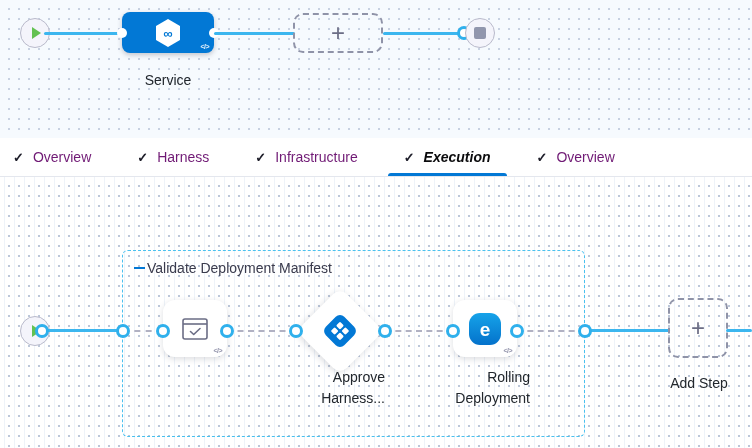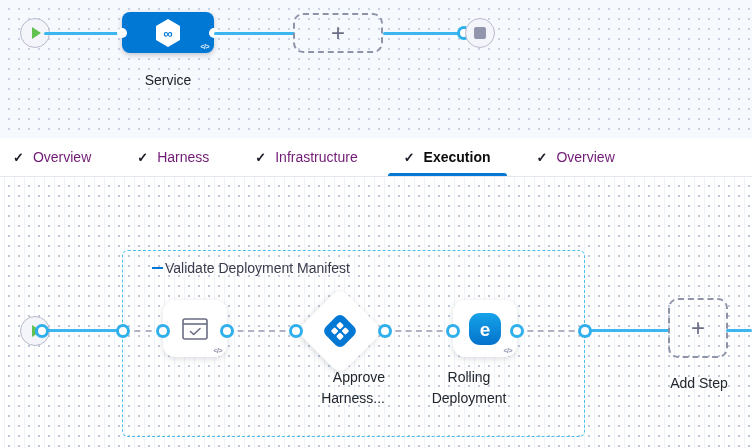--- a/index.html
+++ b/index.html
@@ -61,31 +61,31 @@
 
   
   .tab-bar {
     position:absolute; left:0; top:138px; width:752px; height:39px; background:#fff;
     border-bottom:1px solid #E4E7EE; display:flex; align-items:stretch;
     padding-left:13px; gap:46px;
   }
   .tab { position:relative; display:flex; align-items:center; gap:9px; cursor:pointer; }
   .tab .check { color:#1C1C28; font-size:13px; font-weight:bold; }
   .tab .tab-label { font-size:14px; color:#701a75; }
-  .tab.active .tab-label { font-weight:bold; color:#0B0B0D; }
+  .tab.active .tab-label { font-weight:bold; color:#0B0B0D;font-style:italic; }
   .tab-underline { position:absolute; left:-16px; right:-16px; bottom:0; height:3px;
     background:#0278D5; border-radius:3px 3px 0 0; }
 
   
   .step-group {
     position:absolute; left:122px; top:73px; width:463px; height:187px;
     border:1px dashed #49C1EF; border-radius:6px;
   }
   .group-title { position:absolute; left:134px; top:83px; display:flex; align-items:center;
-    font-size:14px; color:#3A3B4D;margin-left:18px; }
+    font-size:14px; color:#3A3B4D; }
   .group-dash { width:11px; height:2px; background:#0278D5; margin-right:2px; }
 
   .step-card {
     position:absolute; width:64px; height:57px; background:#fff; border-radius:12px;
     box-shadow:0 2px 6px rgba(40,41,61,.16);
     display:flex; align-items:center; justify-content:center; cursor:pointer;
   }
   .step-card .code-badge { color:#9293AB; }
 
   .diamond-card {
@@ -205,21 +205,21 @@
           <linearGradient id="rollgrad" x1="0" y1="0" x2="0" y2="1">
             <stop offset="0" stop-color="#16A3E9"></stop>
             <stop offset="1" stop-color="#0472CB"></stop>
           </linearGradient>
         </defs>
         <rect x="1" y="1" width="32" height="32" rx="11" fill="url(#rollgrad)"></rect>
         <text x="17" y="24" font-size="19" font-weight="bold" fill="#ffffff" text-anchor="middle">e</text>
       </svg>
       <span class="code-badge">&lt;/&gt;</span>
     </div>
-    <div class="node-label" style="left:424px;top:190px;width:90px;">Rolling Deployment</div>
+    <div class="node-label" style="left:440px;top:190px;width:90px;text-align:right;">Rolling Deployment</div>
 
     <div class="add-box" style="left:668px;top:121px;width:60px;height:60px;">
       <span>+</span>
     </div>
     <div class="node-label" style="left:654px;top:196px;width:90px;">Add Step</div>
 
     <div class="ring" style="left:35px;top:147px;"></div>
     <div class="ring" style="left:116px;top:147px;"></div>
     <div class="ring" style="left:156px;top:147px;"></div>
     <div class="ring" style="left:220px;top:147px;"></div>

